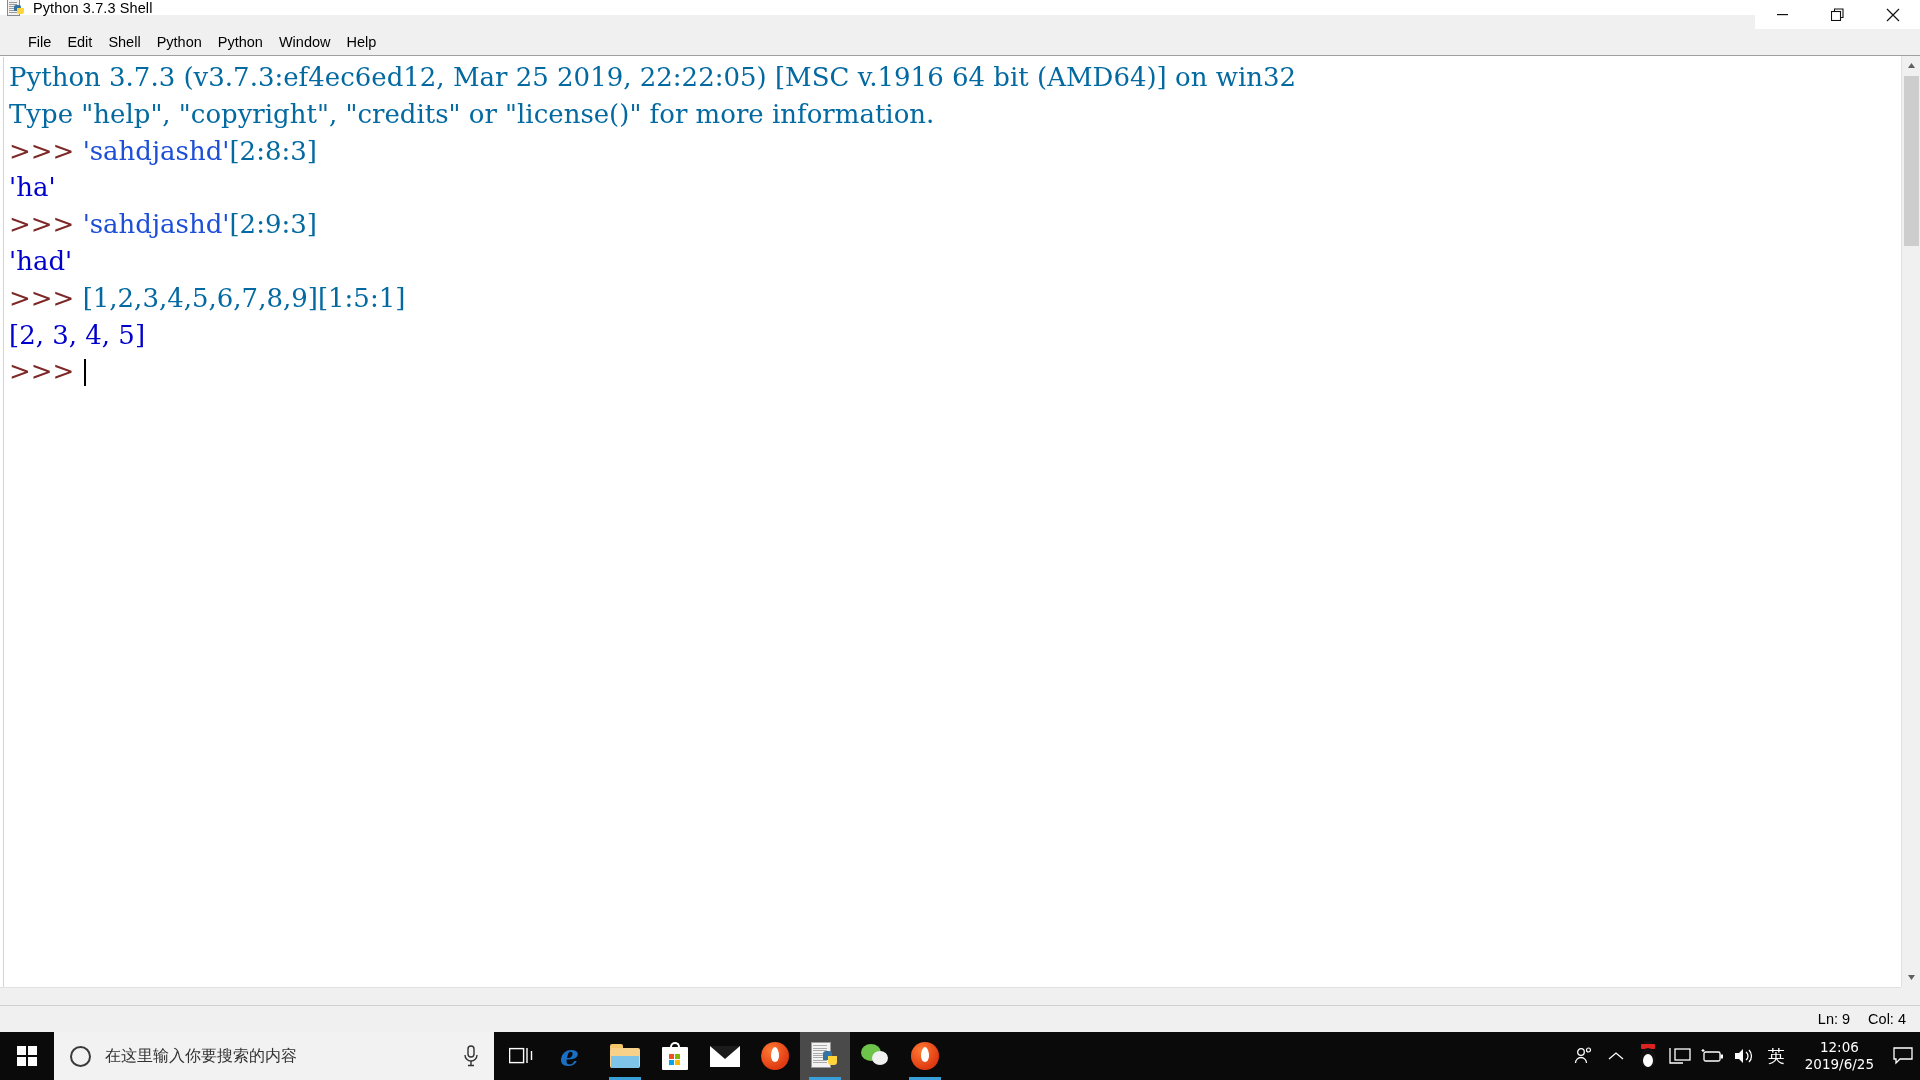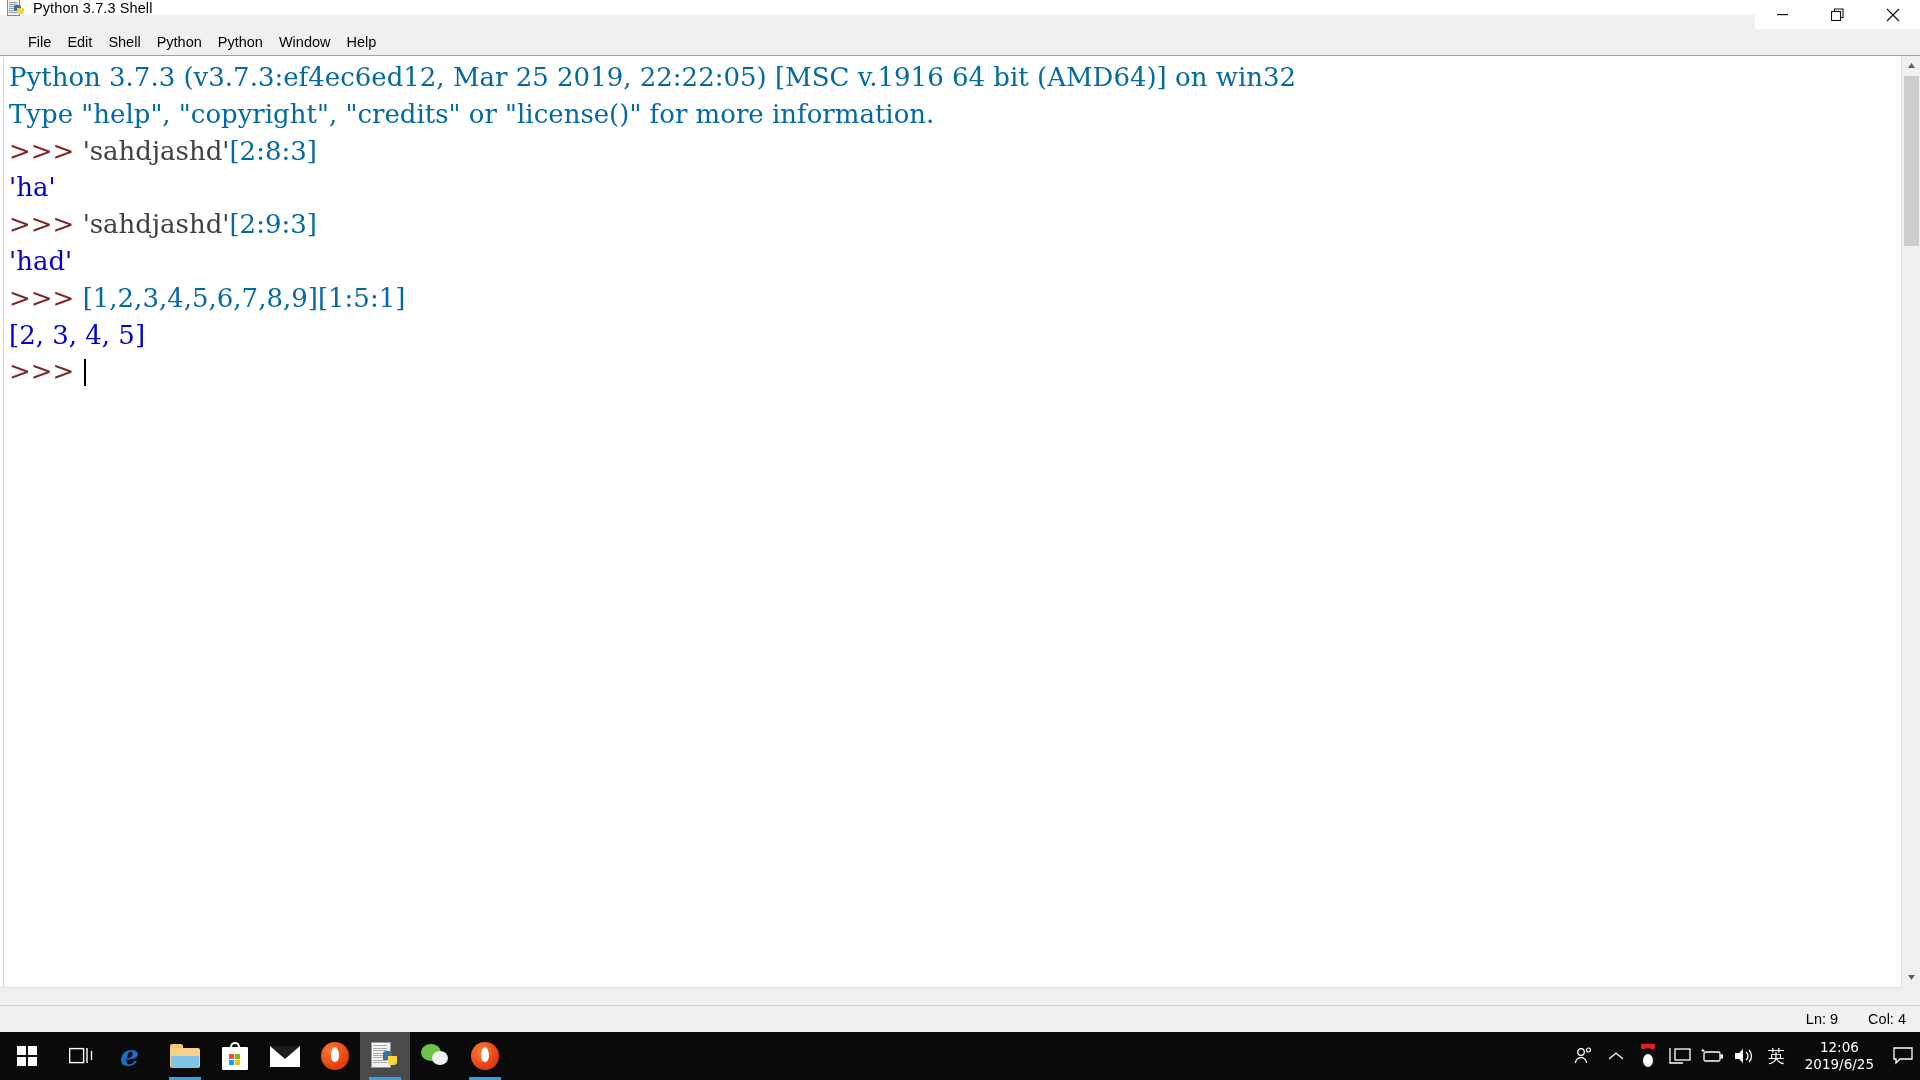--- a/index.html
+++ b/index.html
@@ -69,21 +69,21 @@
     padding-left:5px; padding-top:2px;
   }
   .line {
     font-family:"DejaVu Serif", "Liberation Serif", serif;
     font-size:26px; line-height:36.8px;
     white-space:pre; color:#000000; letter-spacing:0px;
     font-stretch:normal;
   }
   .line span { font-family:"DejaVu Serif","Liberation Serif",serif; }
   .c-prompt { color:#7d2727; }
-  .c-string { color:#404040; }
+  .c-string { color:#1d4ed8; }
   .c-out    { color:#0000cc; }
   .c-plain  { color:#0369a1; }
   .caret {
     display:inline-block; width:2px; height:27px; background:#000;
     vertical-align:-6px; margin-left:1px;
   }
 
   
   .vscroll {
     position:absolute; right:0; top:0; width:19px; bottom:18px;
@@ -103,21 +103,21 @@
     position:absolute; left:0; bottom:0; height:18px; right:19px;
     background:#f0f0f0; border-top:1px solid #e0e0e0;
   }
   .corner { position:absolute; right:0; bottom:0; width:19px; height:18px; background:#f0f0f0; }
 
   
   .statusbar {
     position:absolute; left:0; top:1005px; width:1920px; height:27px;
     background:#f0f0f0; border-top:1px solid #d0d0d0;
     display:flex; align-items:center; justify-content:flex-end;
-    padding-right:14px; gap:30px;
+    padding-right:14px; gap:18px;
   }
   .statusbar span { font-size:14.5px; color:#000; font-family:"Liberation Sans", sans-serif; }
 
   
   .taskbar {
     position:absolute; left:0; top:1032px; width:1920px; height:48px;
     background:#0a0a0a; display:flex; align-items:center;
   }
   .start {
     width:54px; height:48px; display:flex; align-items:center; justify-content:center;
@@ -299,20 +299,31 @@
 
     <div class="start">
       <div class="winlogo">
         <i></i>
           <i></i>
           <i></i>
           <i></i>
       </div>
     </div>
 
+    <div class="searchbox">
+      <div class="search-circle"></div>
+      <div class="search-text">在这里输入你要搜索的内容</div>
+      <div class="mic">
+        <svg width="18" height="22" viewBox="0 0 18 22">
+          <rect x="6" y="1" width="6" height="11" rx="3" fill="none" stroke="#333" stroke-width="1.4"></rect>
+          <path d="M3 10 a6 6 0 0 0 12 0" fill="none" stroke="#333" stroke-width="1.4"></path>
+          <path d="M9 16 V20 M6 20.5 H12" stroke="#333" stroke-width="1.4"></path>
+        </svg>
+      </div>
+    </div>
 
     <div class="taskview">
       <svg width="26" height="20" viewBox="0 0 26 20">
         <rect x="0.6" y="2.6" width="14" height="14" fill="none" stroke="#fff" stroke-width="1.4"></rect>
         <path d="M18 2 V17" stroke="#fff" stroke-width="1.4"></path>
         <path d="M22.5 5 V14" stroke="#fff" stroke-width="1.4"></path>
       </svg>
     </div>
 
     <div class="tasks">

